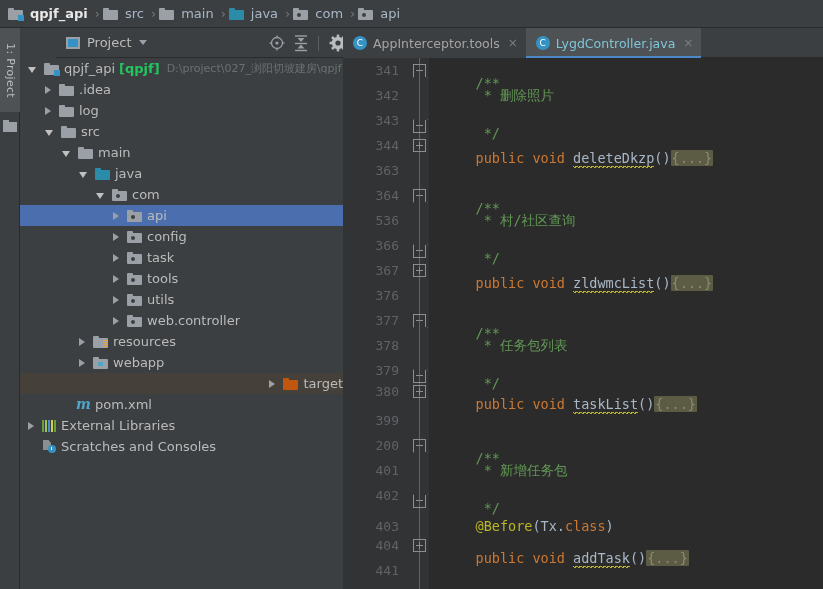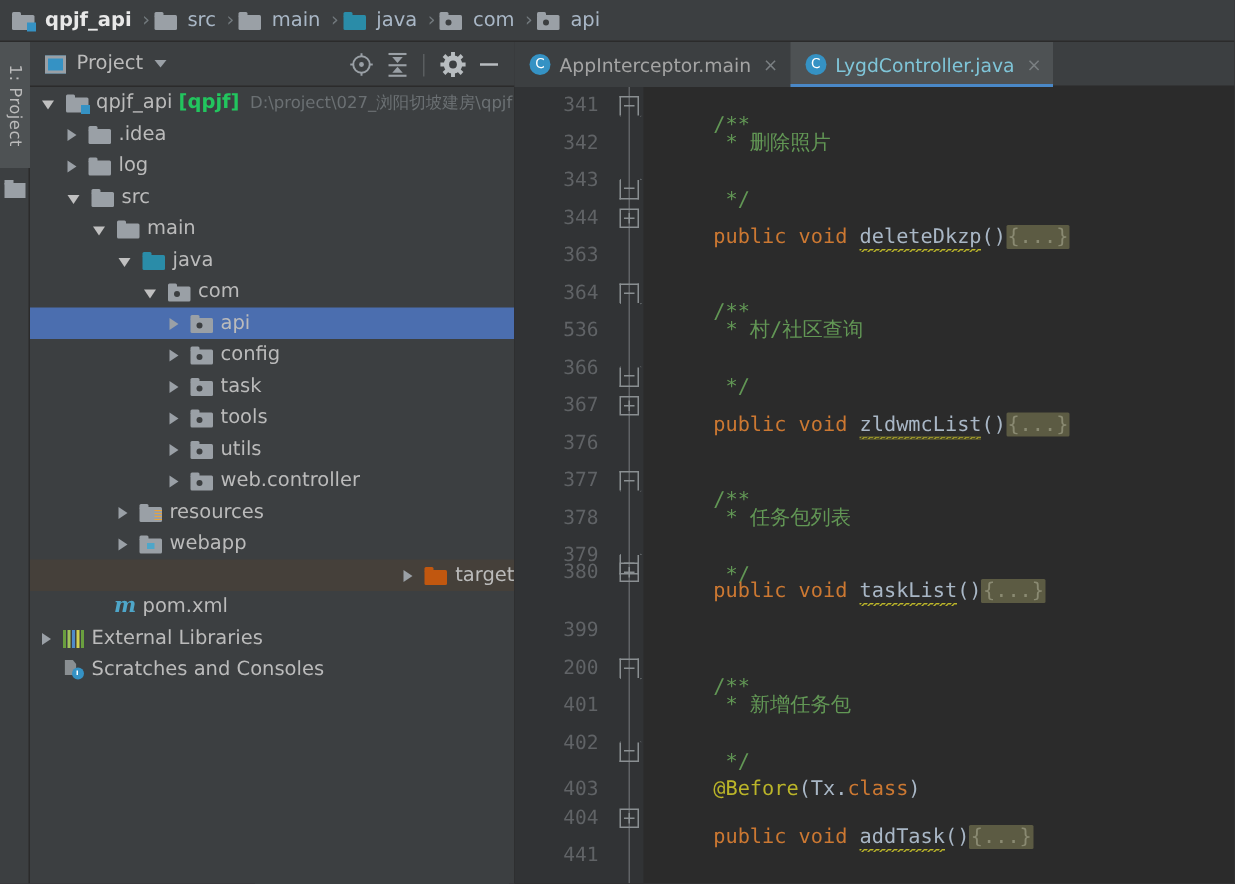--- a/index.html
+++ b/index.html
@@ -61,21 +61,21 @@
   .stripe-folder .body { position:absolute; left:0; top:2px; width:14px; height:10px; background:#9aa0a6;}
 
   
   .project-panel {
     position: absolute; left: 20px; top: 28px; width: 323px; height: 561px;
     background: #3c3f41;
   }
   .panel-header {
     position: relative; height: 30px; width: 323px;
     background: #3c3f41; border-bottom: 1px solid #2b2b2b;
-    display: flex; align-items: center;
+    display: flex; align-items: center; margin-left: 36px;
   }
   .panel-title-wrap { display: flex; align-items: center; padding-left: 10px; }
   .panel-icon {
     width: 14px; height: 12px; border: 2px solid #9aa0a6; background: #3592c4; margin-right: 7px;
   }
   .panel-title { font-size: 13px; color: #bbbbbb; }
   .panel-caret {
     width: 0; height: 0; margin-left: 8px;
     border-left: 4px solid transparent; border-right: 4px solid transparent;
     border-top: 5px solid #9aa0a6;
@@ -508,21 +508,21 @@
           </div>
           <span class="node-label">Scratches and Consoles</span>
         </div>
       </div>
   </div>
 
   <div class="editor-area">
     <div class="tab-bar" id="tabbar">
         <div class="etab">
           <div class="jico">C</div>
-          <span class="etab-name">AppInterceptor.main</span>
+          <span class="etab-name">AppInterceptor.tools</span>
           <span class="etab-close">×</span>
         </div>
         <div class="etab active">
           <div class="jico">C</div>
           <span class="etab-name">LygdController.java</span>
           <span class="etab-close">×</span>
         </div>
       </div>
     <div class="code-area">
       <div class="gutter"></div>
@@ -581,21 +581,21 @@
           </div>
           <div class="code-line" style="top: 275px;">
             <div class="lnum">378</div>
             <div class="code-text"><span class="c-comment">     * 任务包列表</span></div>
           </div>
           <div class="code-line" style="top: 300px;">
             <div class="lnum">379</div>
             <div class="fmark fm-bot" style="top: 12px;"></div>
             <div class="code-text"><span class="c-comment">     */</span></div>
           </div>
-          <div class="code-line" style="top: 311px;">
+          <div class="code-line" style="top: 321px;">
             <div class="lnum">380</div>
             <div class="fmark fm-plus" style="top: 6px;"></div>
             <div class="code-text"><span class="c-plain">    </span><span class="c-keyword">public void </span><span class="c-method squig">taskList</span><span class="c-plain">()</span><span class="fold-box">{...}</span></div>
           </div>
           <div class="code-line" style="top: 350px;">
             <div class="lnum">399</div>
             <div class="code-text"><span class="c-plain"></span></div>
           </div>
           <div class="code-line" style="top: 375px;">
             <div class="lnum">200</div>

